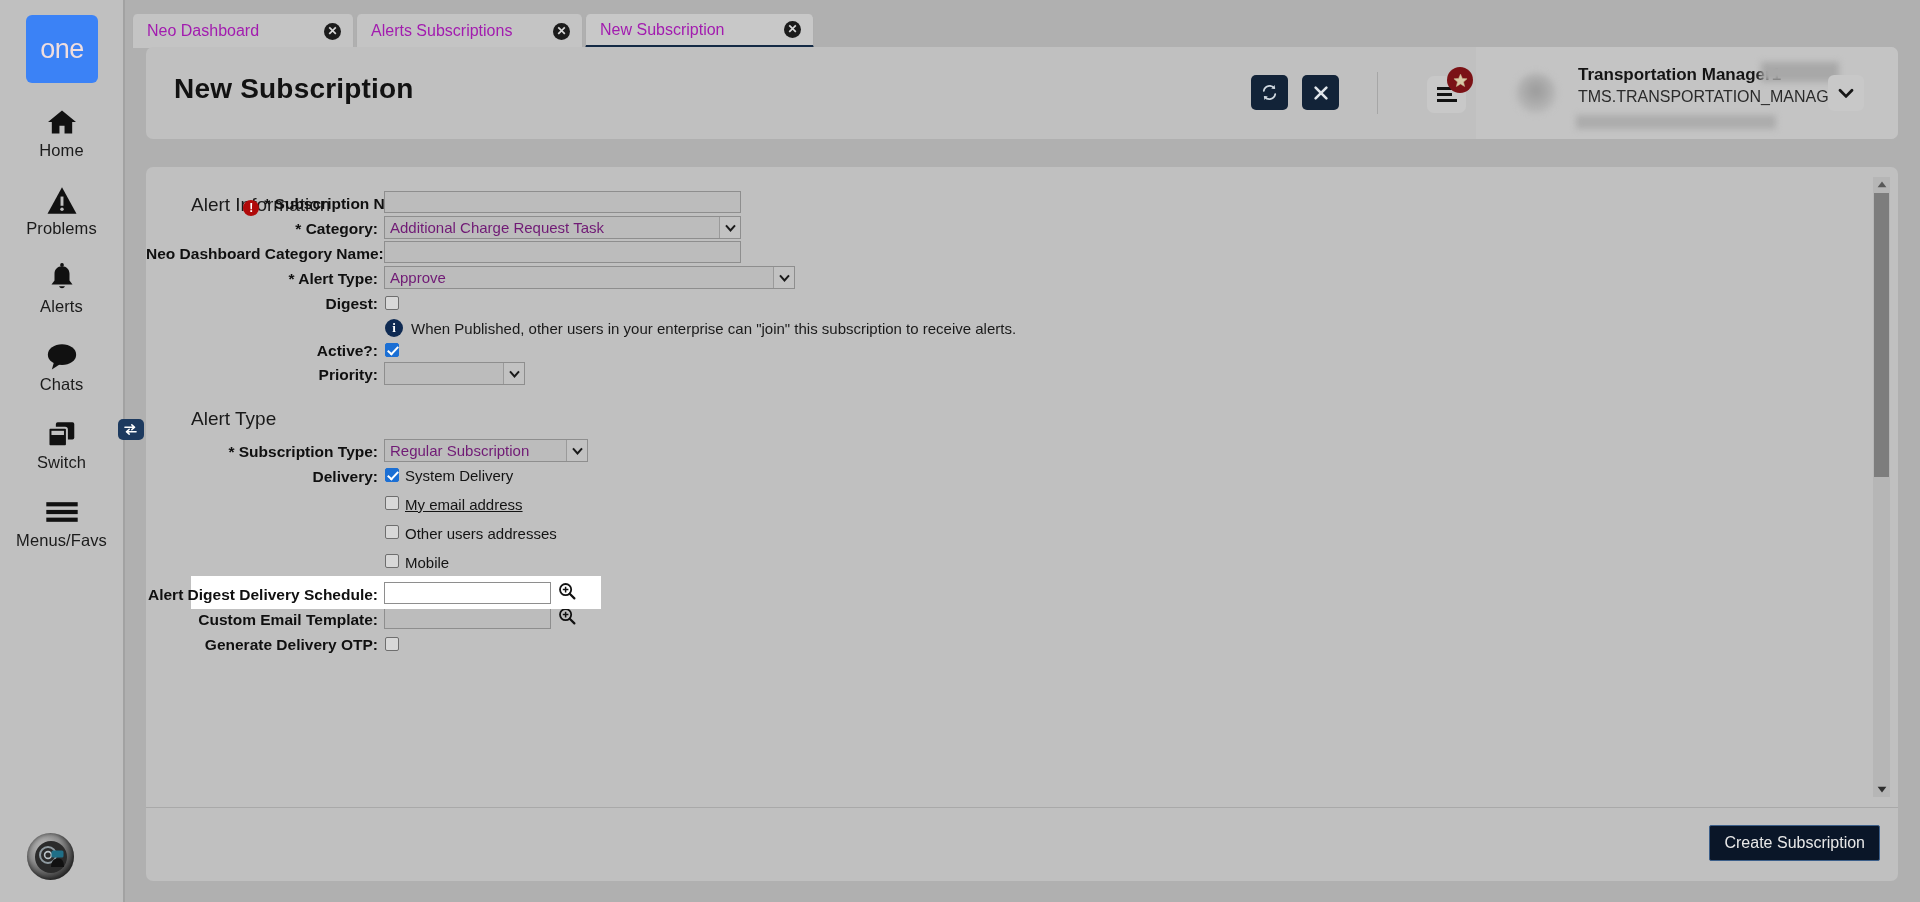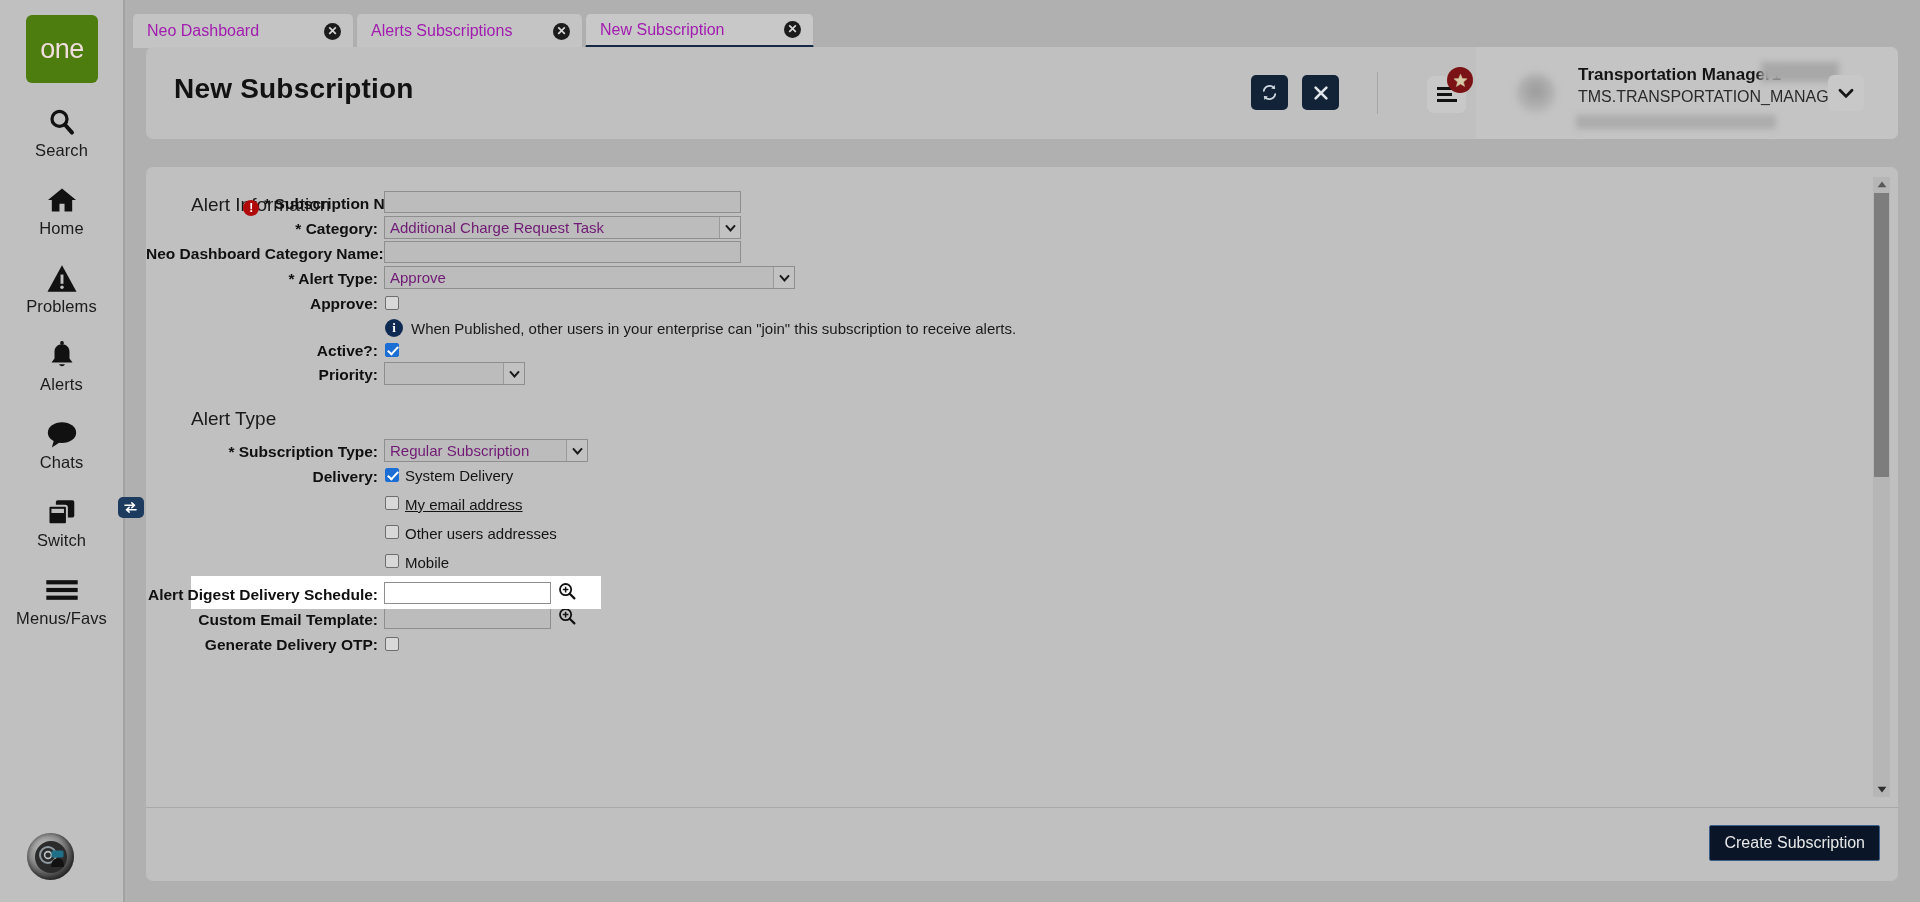--- a/index.html
+++ b/index.html
@@ -12,21 +12,21 @@
   #app { position: relative; width: 1920px; height: 902px; background: #b0b0b0; }
 
   
   #sidebar {
     position: absolute; left: 0; top: 0; width: 125px; height: 902px;
     background: #c0c0c0;
     border-right: 2px solid #a2a2a2;
     display: flex; flex-direction: column; align-items: center;
   }
   .logo {
-    margin-top: 15px; width: 72px; height: 68px; background: #4d7c0f;
+    margin-top: 15px; width: 72px; height: 68px; background: #3b82f6;
     border-radius: 6px; display: flex; align-items: center; justify-content: center;
     cursor: pointer;
   }
   .logo svg { display:block; }
   .nav-item {
     margin-top: 22px; width: 125px; min-height: 56px;
     display: flex; flex-direction: column; align-items: center; justify-content: flex-start;
     cursor: pointer; position: relative;
   }
   .nav-icon { height: 34px; display: flex; align-items: center; justify-content: center; position: relative; }
@@ -235,29 +235,20 @@
 <div id="app">
 
   <div id="sidebar">
 
     <div class="logo">
       <svg width="62" height="32" viewBox="0 0 62 32">
         <text x="31" y="25" font-family="Liberation Sans, sans-serif" font-size="27" fill="#f0dede" text-anchor="middle" letter-spacing="-.5">one</text>
       </svg>
     </div>
 
-    <div class="nav-item">
-      <div class="nav-icon">
-        <svg width="30" height="30" viewBox="0 0 24 24">
-          <circle cx="10" cy="9.5" r="6" fill="none" stroke="#111" stroke-width="2.6"></circle>
-          <line x1="14.4" y1="14.2" x2="20" y2="20.5" stroke="#111" stroke-width="3.2" stroke-linecap="round"></line>
-        </svg>
-      </div>
-      <div class="nav-label">Search</div>
-    </div>
 
     <div class="nav-item">
       <div class="nav-icon">
         <svg width="32" height="28" viewBox="0 0 24 22">
           <path d="M12 2 L23 11 L20 11 L20 20 L14 20 L14 14 L10 14 L10 20 L4 20 L4 11 L1 11 Z" fill="#111"></path>
         </svg>
       </div>
       <div class="nav-label">Home</div>
     </div>
 
@@ -424,21 +415,21 @@
       <div class="flabel" style="left:0; top:99px; width:232px;">* Alert Type:</div>
       <div class="fselect" style="left:238px; top:99px; width:411px;">
         <span>Approve</span>
         <div class="arrow">
           <svg width="11" height="8" viewBox="0 0 11 8">
               <path d="M1 1.4 L5.5 6.4 L10 1.4" fill="none" stroke="#1a1a1a" stroke-width="2"></path>
             </svg>
         </div>
       </div>
 
-      <div class="flabel" style="left:0; top:124px; width:232px;">Approve:</div>
+      <div class="flabel" style="left:0; top:124px; width:232px;">Digest:</div>
       <div class="cbx" style="left:239px; top:129px;"></div>
 
       <div class="info-icon" style="left:239px; top:152px;">i</div>
       <div class="info-note" style="left:265px; top:153px;">When Published, other users in your enterprise can "join" this subscription to receive alerts.</div>
 
       <div class="flabel" style="left:0; top:171px; width:232px;">Active?:</div>
       <div class="cbx checked" style="left:239px; top:176px;"></div>
 
       <div class="flabel" style="left:0; top:195px; width:232px;">Priority:</div>
       <div class="fselect" style="left:238px; top:195px; width:141px;">

